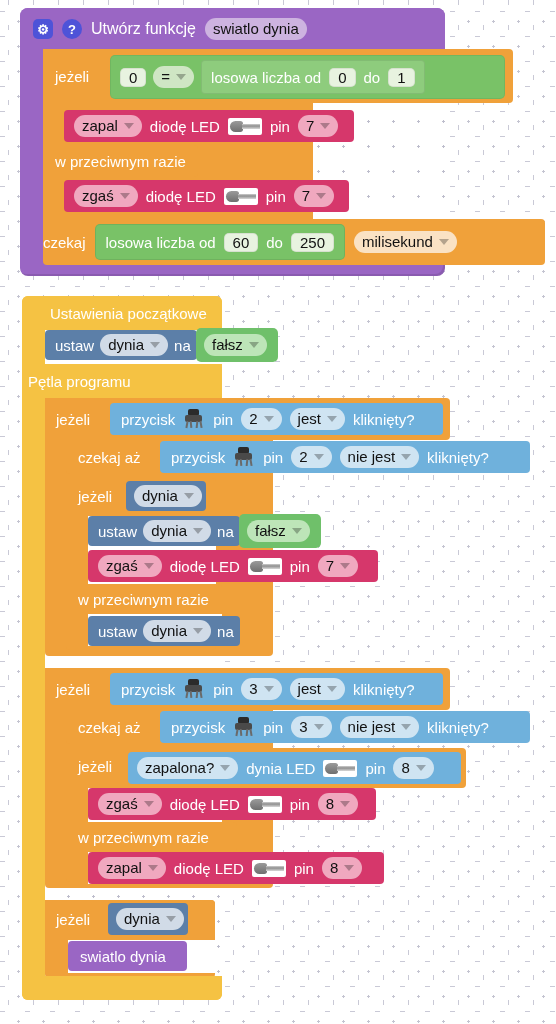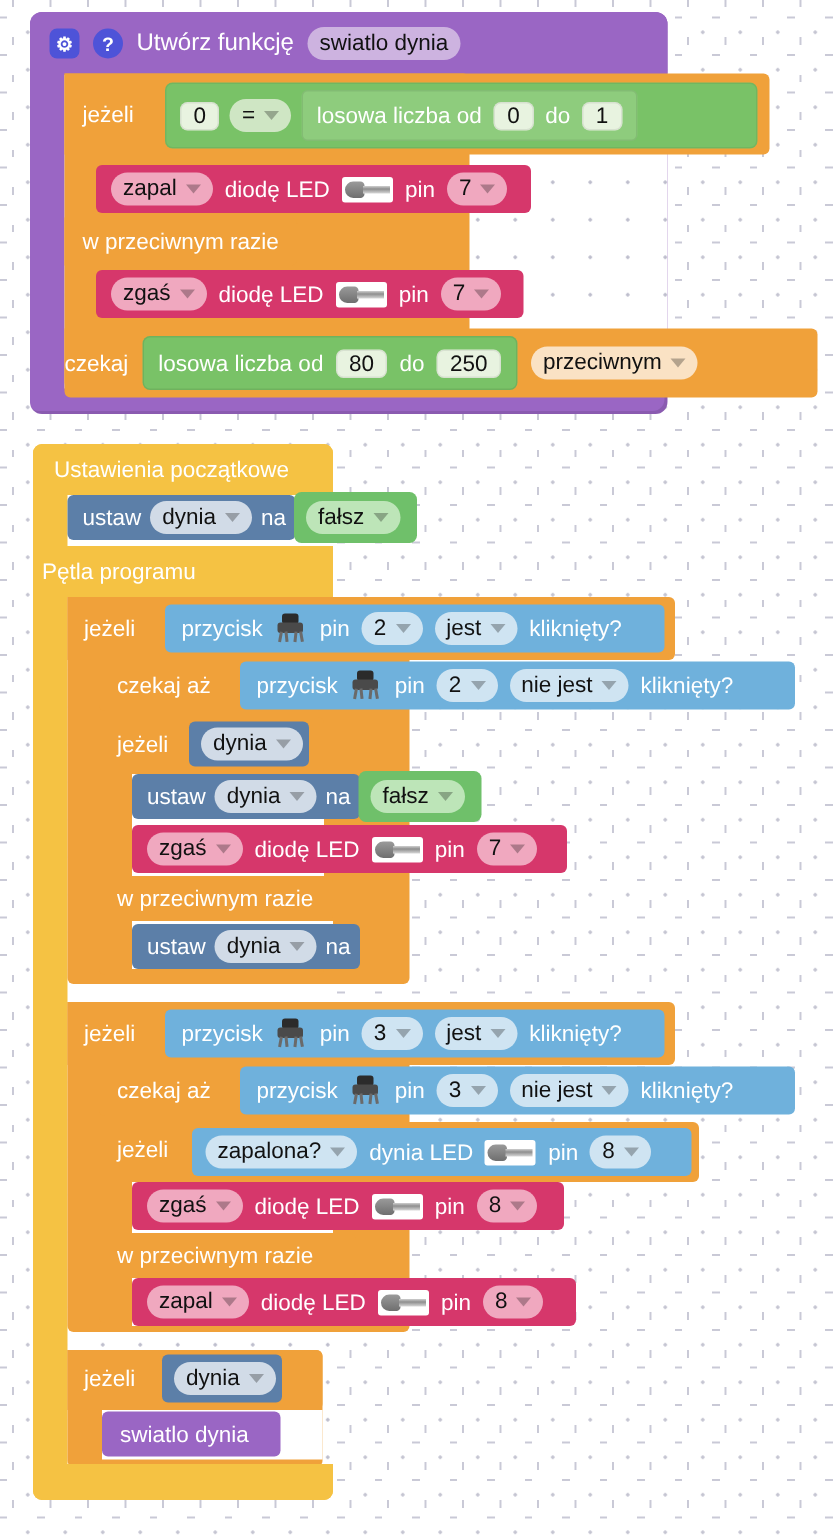--- a/index.html
+++ b/index.html
@@ -154,34 +154,34 @@
     <span class="field" style="background:#f0a8bf;">
       <span>7</span>
       <i class="caret"></i>
     </span>
   </div>
 
   <div class="blk row" style="left:43px;top:219px;width:502px;height:46px;background:#f0a13a;border-radius:0 4px 4px 4px;gap:9px;">
     <span class="lbl">czekaj</span>
     <span class="blk row" style="position:relative;left:0;top:0;height:36px;background:#79c267;border-radius:5px;padding:0 11px;gap:8px;box-shadow:inset 0 0 0 1px rgba(0,0,0,.08);">
       <span class="lbl">losowa liczba od</span>
-      <span class="num">80</span>
+      <span class="num">60</span>
       <span class="lbl">do</span>
       <span class="num">250</span>
     </span>
     <span class="field" style="background:#fae2c4;font-size:15px;">
-      <span>przeciwnym</span>
+      <span>milisekund</span>
       <i class="caret"></i>
     </span>
   </div>
 
   <div class="blk" style="left:22px;top:296px;width:200px;height:704px;background:#f5c243;border-radius:6px;"></div>
   <div class="blk" style="left:22px;top:296px;width:200px;height:34px;background:#f5c243;border-radius:6px 6px 0 0;"></div>
   <div class="blk row" style="left:36px;top:298px;height:30px;">
-    <span class="lbl" style="font-size:15px;">Ustawienia początkowe</span>
+    <span class="lbl" style="font-size:15px;margin-left:14px;">Ustawienia początkowe</span>
   </div>
 
   <div class="blk" style="left:45px;top:330px;width:177px;height:34px;background:#ffffff;"></div>
 
   <div class="blk row" style="left:45px;top:330px;width:152px;height:30px;background:#5c7fa8;border-radius:4px;padding-left:10px;gap:6px;">
     <span class="lbl">ustaw</span>
     <span class="field light">
       <span>dynia</span>
       <i class="caret"></i>
     </span>

